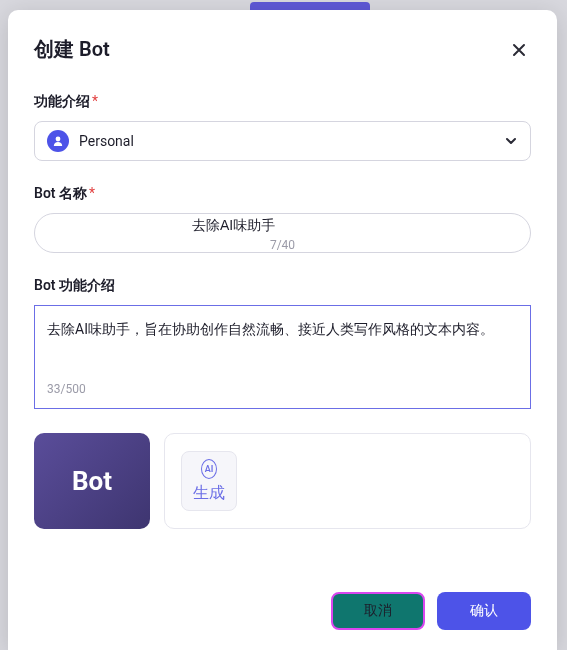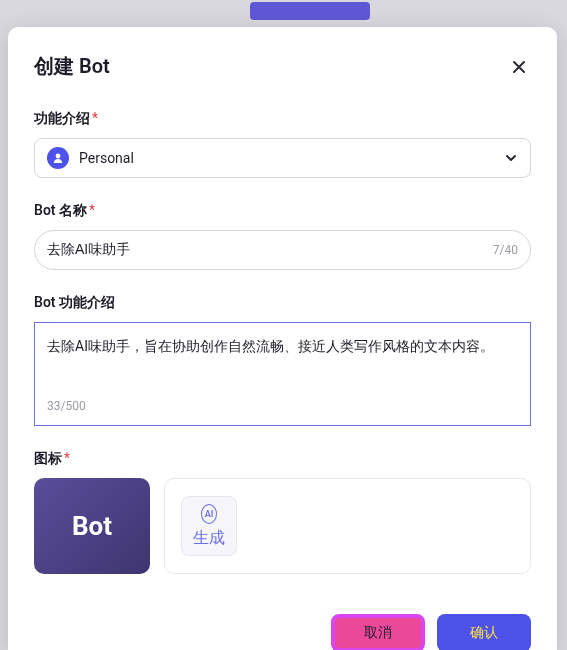--- a/index.html
+++ b/index.html
@@ -25,21 +25,20 @@
       top: 10px;
       left: 8px;
       right: 10px;
       bottom: 0;
       background: #fff;
       border-radius: 10px 10px 0 0;
       padding: 26px 26px 20px 26px;
       display: flex;
       flex-direction: column;
       box-shadow: 0 4px 24px rgba(0,0,0,0.14);
-      margin-top: 17px;
     }
     .modal-header {
       display: flex;
       justify-content: space-between;
       align-items: center;
       margin-bottom: 30px;
     }
     .modal-title {
       font-size: 20px;
       font-weight: 600;
@@ -95,20 +94,21 @@
     }
     .input-wrap {
       position: relative;
       border: 1px solid #d5d5df;
       border-radius: 20px;
       height: 40px;
       display: flex;
       align-items: center;
       padding: 0 12px;
       background: #fff;
+      flex-direction: column;
     }
     .text-input {
       border: none;
       outline: none;
       flex: 1;
       font-size: 14px;
       color: #1d1d2a;
       background: transparent;
     }
     .char-count {
@@ -205,28 +205,28 @@
       border-radius: 8px;
       font-size: 14px;
       font-weight: 500;
       border: none;
       cursor: pointer;
       display: flex;
       align-items: center;
       justify-content: center;
     }
     .btn-secondary {
-      background: #ec4899;
-      border: 4px solid #d946ef;
+      background: #0f766e;
+      border: 2px solid #d946ef;
       color: #1d1d2a;
       text-align: center;
     }
     .btn-primary {
       background: #4d53e8;
-      color: #fde047;
+      color: #ffffff;
       font-family: Liberation Mono, monospace;
     }
   </style>
 </head>
 <body>
 
 <div class="backdrop-strip"></div>
 
 <div class="modal">
   <div class="modal-header">
@@ -270,23 +270,20 @@
     <label class="field-label">
       <span>Bot 功能介绍</span>
     </label>
     <div class="textarea-wrap">
       <textarea class="textarea" style="">去除AI味助手，旨在协助创作自然流畅、接近人类写作风格的文本内容。</textarea>
       <div class="textarea-count">33/500</div>
     </div>
   </div>
 
   <div class="field-group">
-    <label class="field-label">
-      <span>图标</span><span class="required">*</span>
-    </label>
     <div class="icon-row">
       <div class="bot-icon-preview">
         <span>Bot</span>
       </div>
       <div class="generate-panel">
         <div class="generate-btn">
           <div class="ai-icon-circ">
             <span>AI</span>
           </div>
           <span class="generate-label">生成</span>

